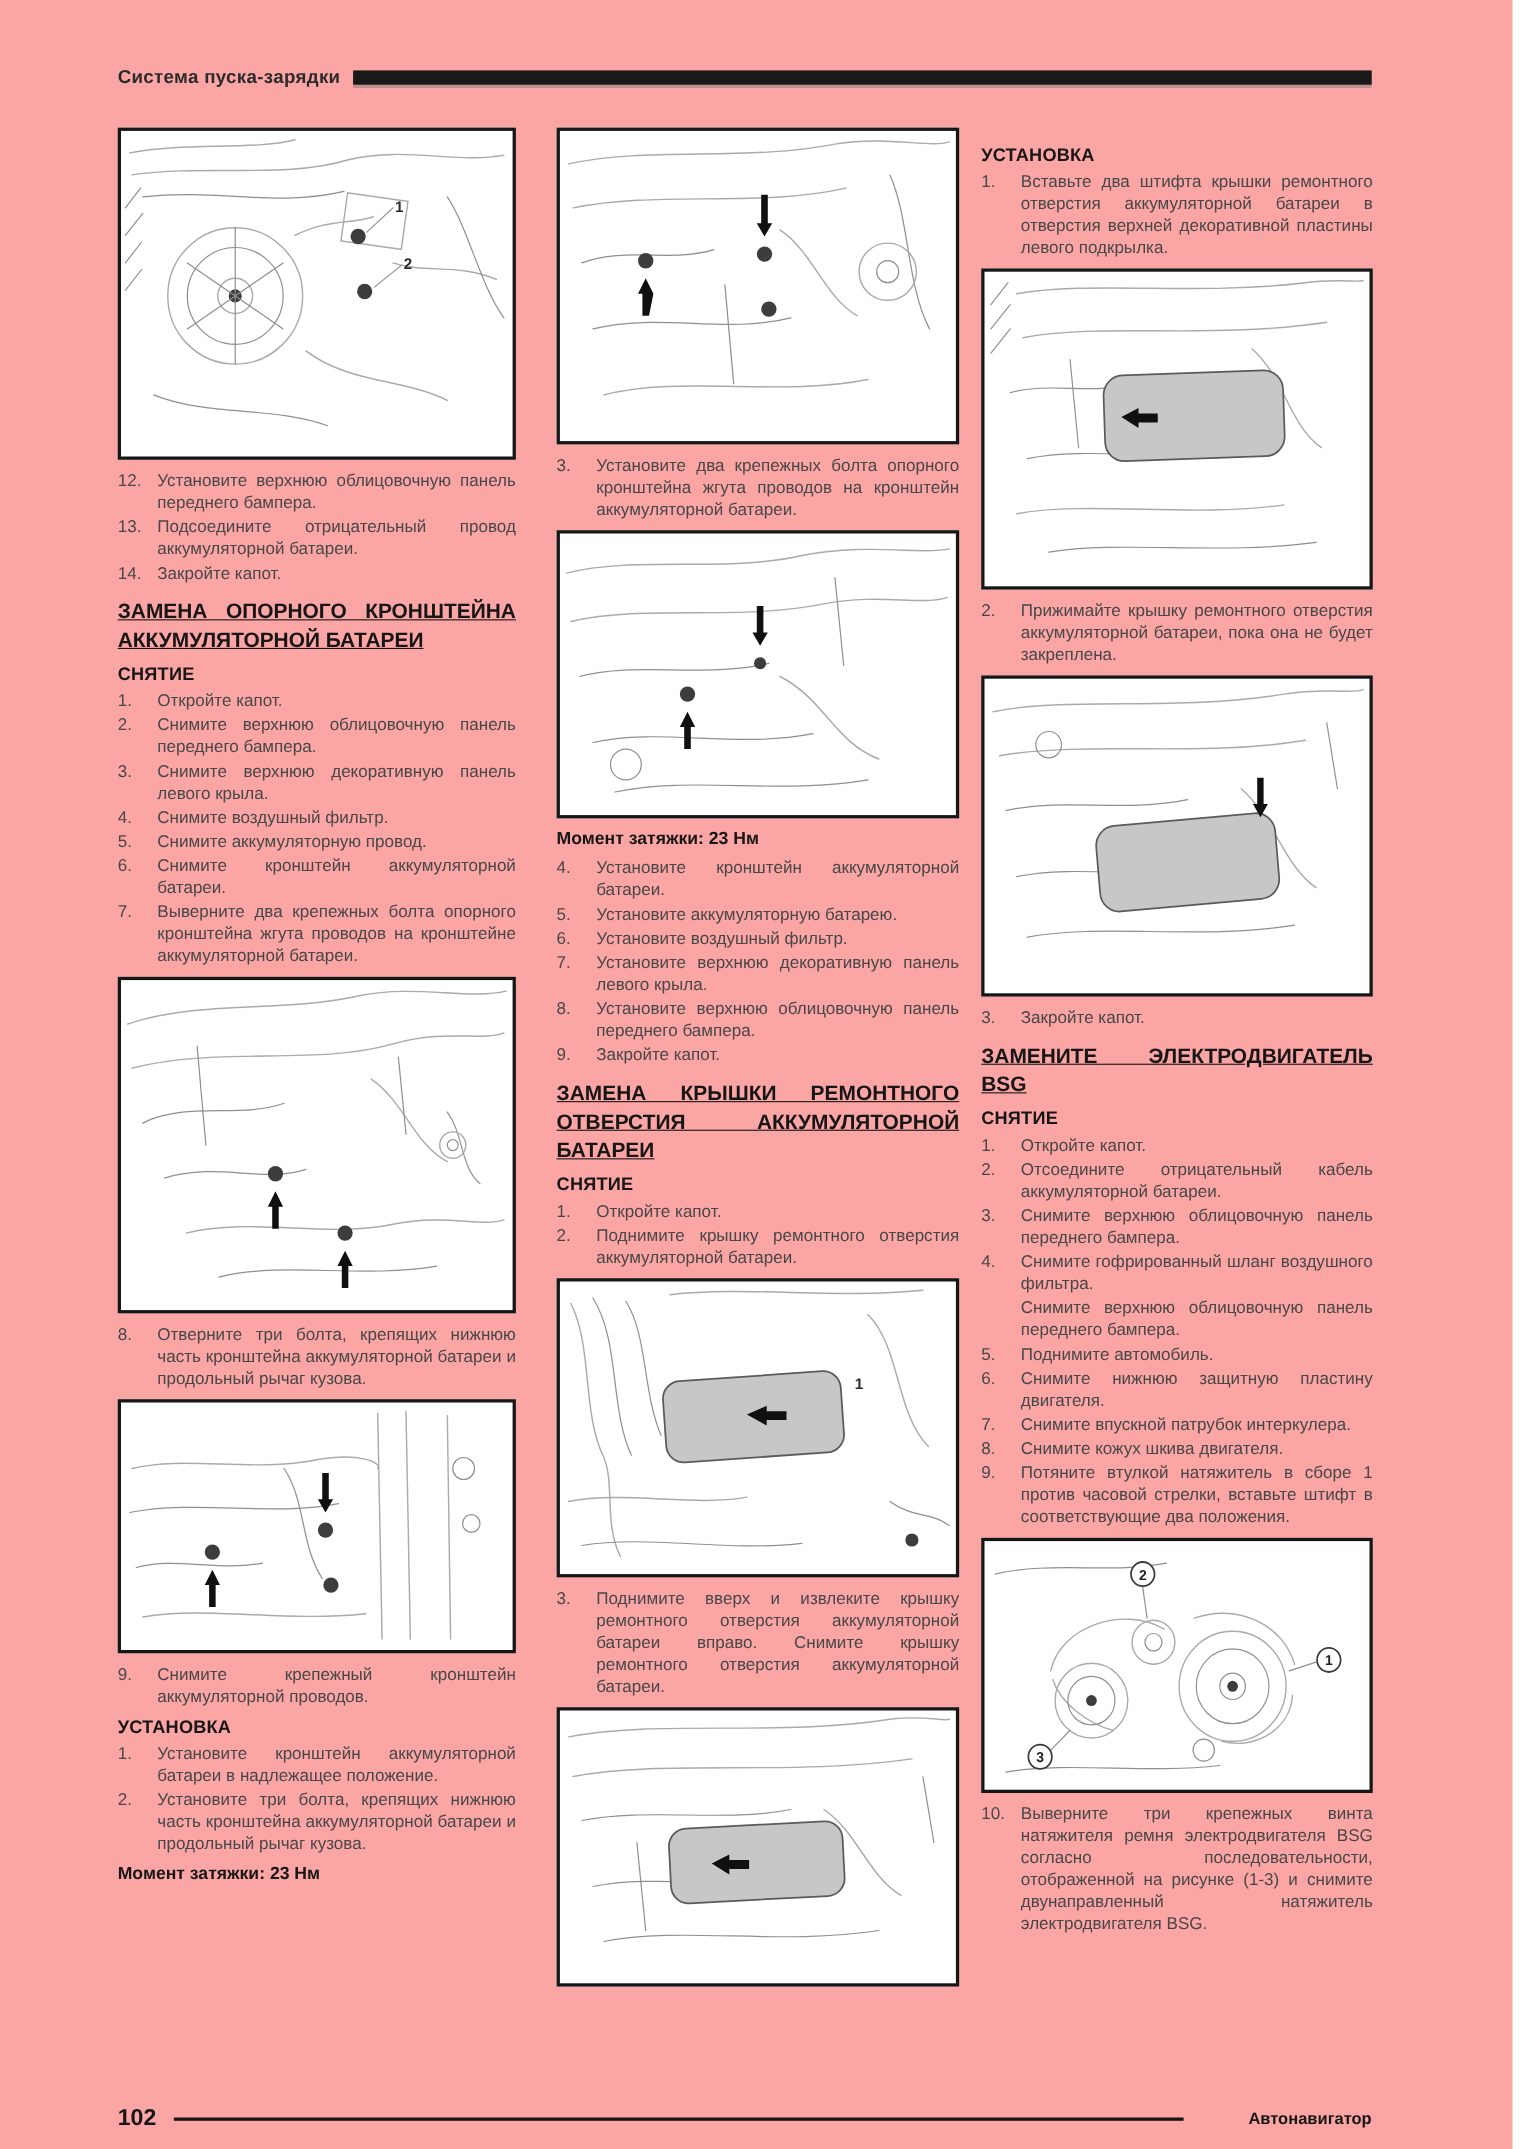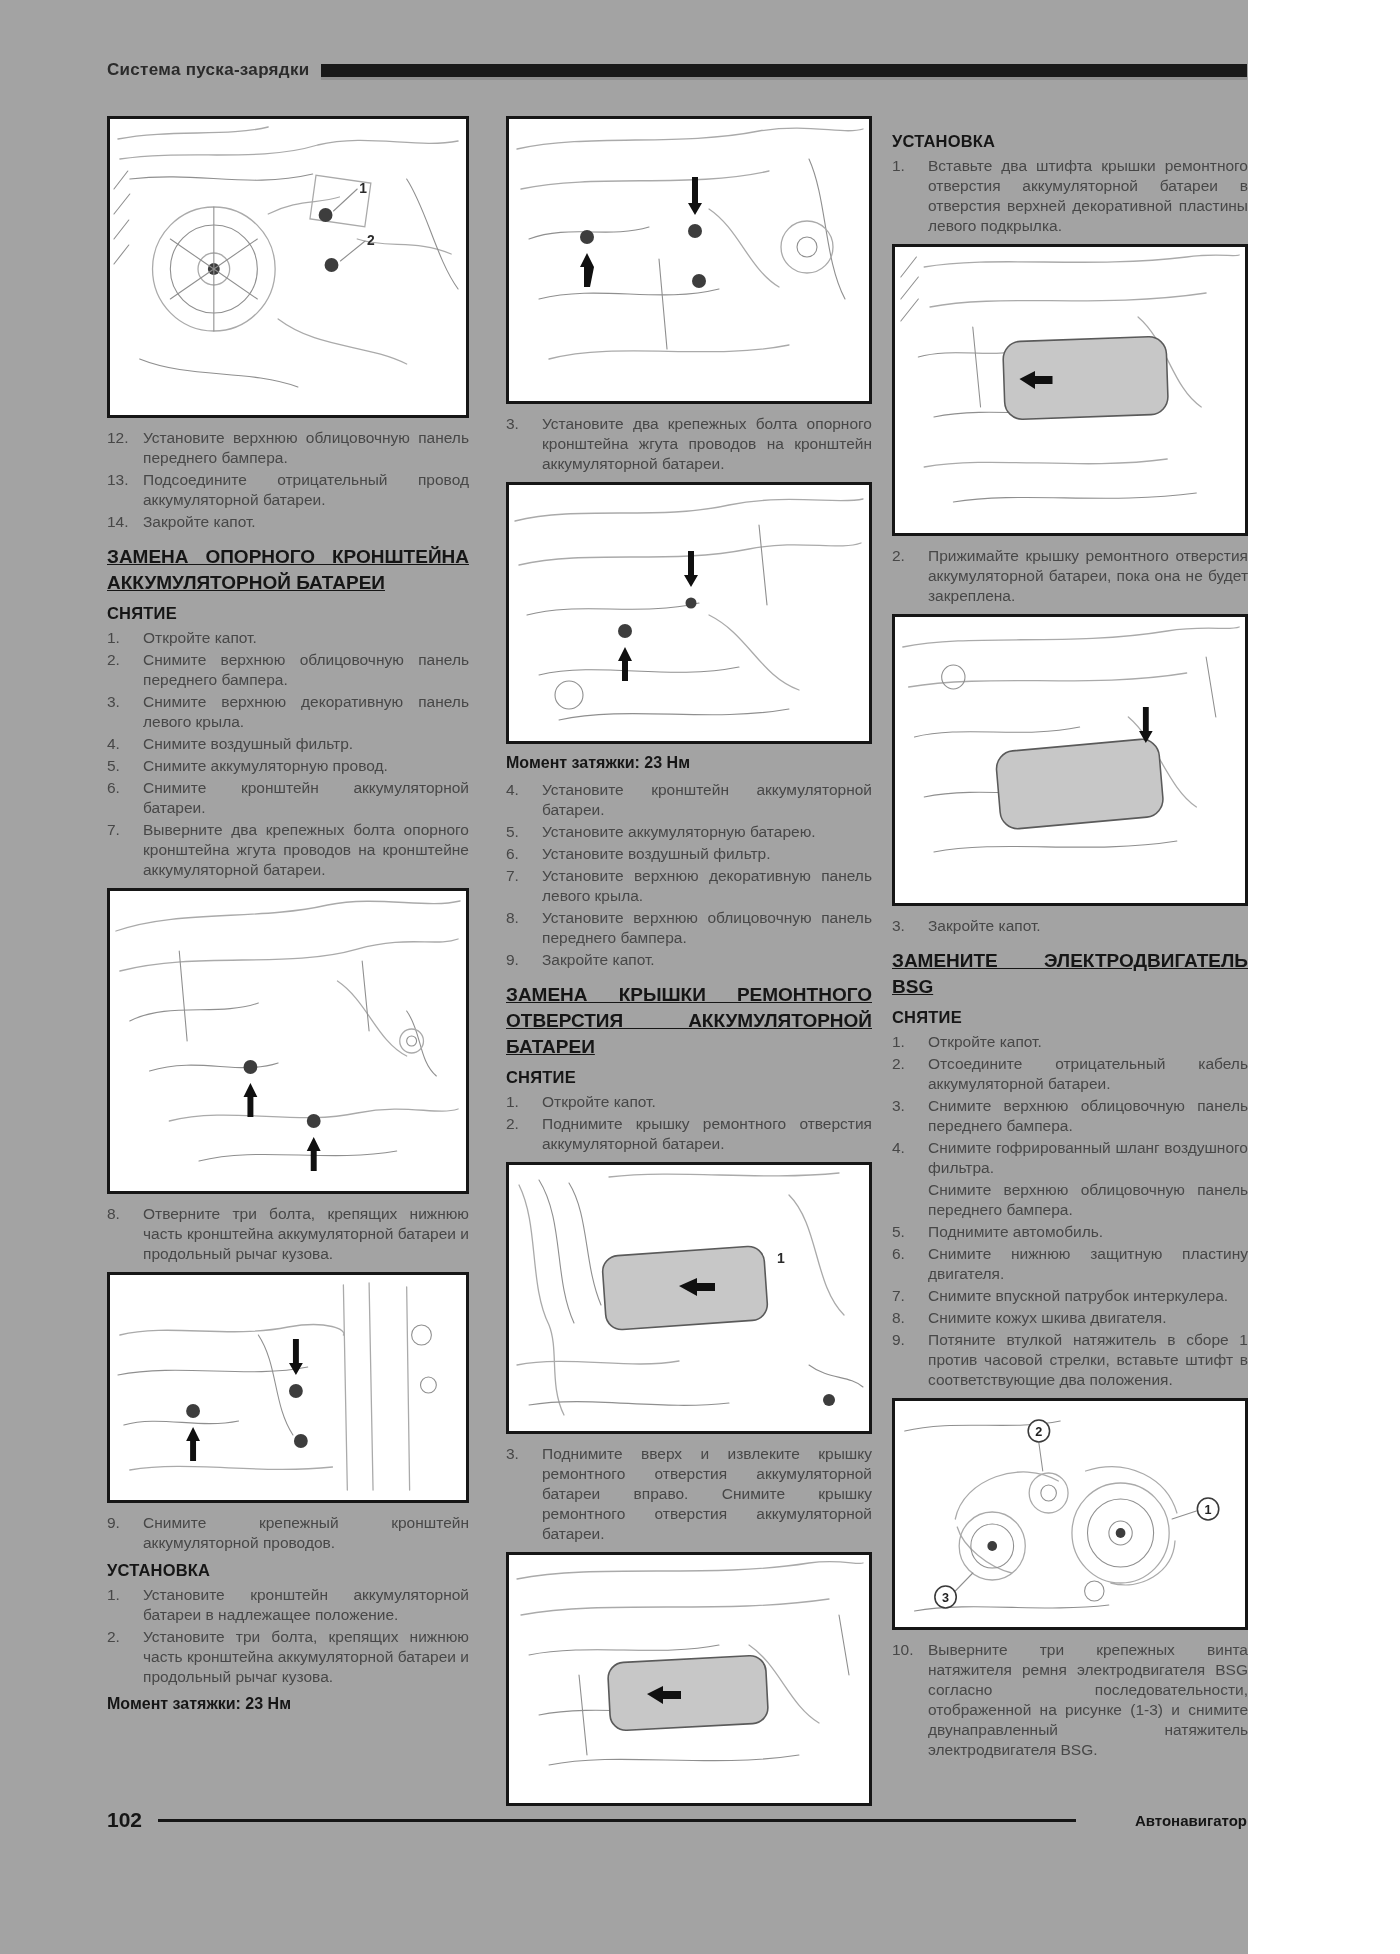--- a/index.html
+++ b/index.html
@@ -1,16 +1,16 @@
 <!DOCTYPE html>
 <html lang="ru"><head>
 <meta charset="utf-8">
 <style>
   html,body{margin:0;padding:0;background:#ffffff;}
-  .page{position:relative;width:1248px;height:1954px;background:#a3a3a3;overflow:hidden;
+  .page{position:relative;width:1375px;height:1954px;background:#fca5a5;overflow:hidden;
         font-family:"Liberation Sans",sans-serif;color:#474747;}
   
   .pagehead{position:absolute;left:107px;top:60px;width:1140px;display:flex;align-items:center;gap:12px;}
   .pagehead-title{font-weight:bold;font-size:17px;color:#2b2b2b;white-space:nowrap;letter-spacing:.3px;}
   .pagehead-bar{flex:1;height:13px;background:#191919;box-shadow:0 3px 0 rgba(120,120,120,.45);}
   
   .col{position:absolute;top:116px;}
   .col-left{left:107px;width:362px;}
   .col-mid{left:506px;width:366px;}
   .col-right{left:892px;width:356px;}
@@ -27,21 +27,21 @@
   .callout-t{font:bold 14px "Liberation Sans",sans-serif;fill:#2a2a2a;}
   
   .steps{margin:2px 0 8px;}
   .step{display:flex;font-size:15.5px;line-height:20px;margin:0 0 2px;}
   .step .num{width:36px;flex:none;}
   .step .txt{flex:1;text-align:justify;}
   .sec-title{font-weight:bold;color:#161616;font-size:19px;line-height:26px;text-align:justify;margin:12px 0 8px;text-decoration:underline;}
   .sub-title{font-weight:bold;color:#161616;font-size:16.5px;margin:8px 0 5px;letter-spacing:.2px;}
   .torque{font-weight:bold;color:#161616;font-size:16px;margin:2px 0 8px;}
   
-  .footer{position:absolute;left:107px;top:1808px;width:1140px;display:flex;align-items:center;gap:16px;}
+  .footer{position:absolute;left:107px;top:1914px;width:1140px;display:flex;align-items:center;gap:16px;}
   .footer-page{font-weight:bold;font-size:21px;color:#161616;}
   .footer-rule{flex:1;height:3px;background:#161616;}
   .footer-brand{font-weight:bold;font-size:15px;color:#161616;margin-left:43px;}
 </style>
 </head>
 <body>
 
 <div class="page">
 
   <div class="pagehead">

